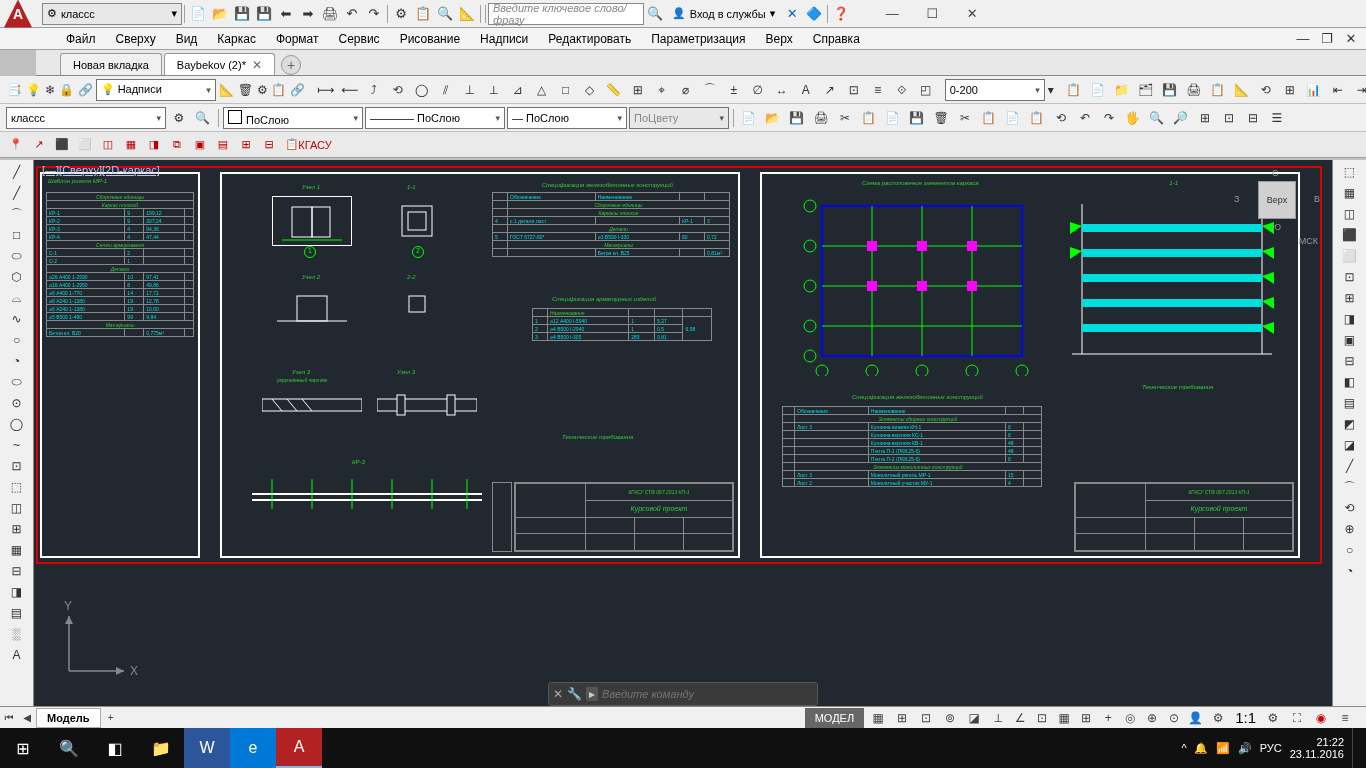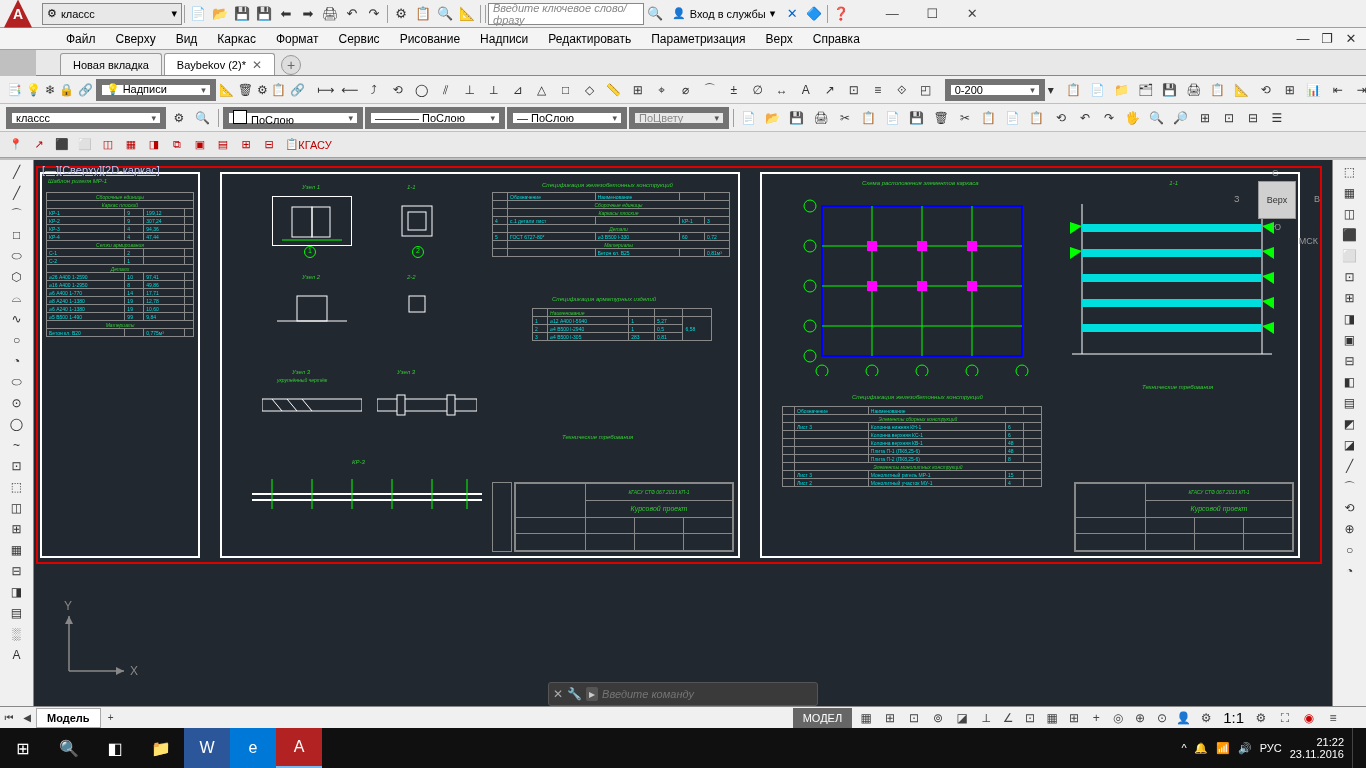--- a/index.html
+++ b/index.html
@@ -27,21 +27,21 @@
 
 .doctabs { height:26px; background:#e8e8e8; display:flex; align-items:flex-end; padding-left:24px; border-bottom:1px solid #888;margin-left:36px; }
 .doctab { height:22px; padding:0 12px; background:#f0f0f0; border:1px solid #999; border-bottom:none; border-radius:3px 3px 0 0; font-size:11px; display:flex; align-items:center; margin-right:2px; cursor:pointer; gap:6px; }
 .doctab.active { background:#fff; }
 .doctab .close { color:#666; font-size:12px; }
 .plus-tab { width:20px; height:20px; background:#ddd; border:1px solid #999; border-radius:10px; display:flex; align-items:center; justify-content:center; font-size:14px; color:#666; margin-left:4px; cursor:pointer; }
 
 
 .ribbon { background:#f0f0f0; }
 .rrow { height:28px; display:flex; align-items:center; padding:0 6px; border-bottom:1px solid #c0c0c0; gap:2px; }
-.rrow .dd { height:22px; border:6px solid #737373; background:#fff; font-size:11px; padding:0 4px; display:flex; align-items:center; min-width:120px; justify-content:space-between;text-align:center; }
+.rrow .dd { height:22px; border:1px solid #737373; background:#fff; font-size:11px; padding:0 4px; display:flex; align-items:center; min-width:120px; justify-content:space-between;text-align:center; }
 .dd .caret { font-size:9px; color:#555; }
 .rrow .sq { width:22px; height:22px; display:flex; align-items:center; justify-content:center; font-size:12px; border:1px solid transparent; cursor:pointer; color:#333; }
 .layer-dd { min-width:200px; }
 .color-sw { width:14px; height:14px; border:1px solid #000; background:#fff; display:inline-block; margin-right:4px; }
 
 .rrow3 { height:26px; display:flex; align-items:center; padding:0 6px; gap:3px; background:#eaeaea; border-bottom:1px solid #a0a0a0; }
 .rrow3 .sq2 { width:20px; height:20px; display:flex; align-items:center; justify-content:center; font-size:11px; color:#b00; cursor:pointer; }
 
 
 .canvas-wrap { position:absolute; top:160px; left:0; right:0; bottom:62px; background:#1a1a1a; display:flex; }
@@ -811,21 +811,21 @@
   <span class="cmd-icon" style="background:#555;padding:0 3px;border-radius:2px;color:#ccc">▸</span>
   <input placeholder="Введите команду" style="">
 </div>
 
 <div class="bottom-tabs">
   <div class="nav-tri">⏮</div>
   <div class="nav-tri">◀</div>
   <div class="btab active">Модель</div>
   <div class="nav-tri">+</div>
 
-  <div style="margin-left:auto;display:flex;align-items:center;gap:2px;padding-right:22px">
+  <div style="margin-left:auto;display:flex;align-items:center;gap:2px;padding-right:10px">
     <div class="btab" style="background:#666;color:#fff;border:none">МОДЕЛ</div>
     <div class="st-btn">▦</div>
     <div class="st-btn">⊞</div>
     <div class="st-btn">⊡</div>
     <div class="st-btn">⊚</div>
     <div class="st-btn">◪</div>
     <div id="status-icons" style="display:flex">
         <div class="st-btn">⟂</div>
         <div class="st-btn">∠</div>
         <div class="st-btn">⊡</div>

